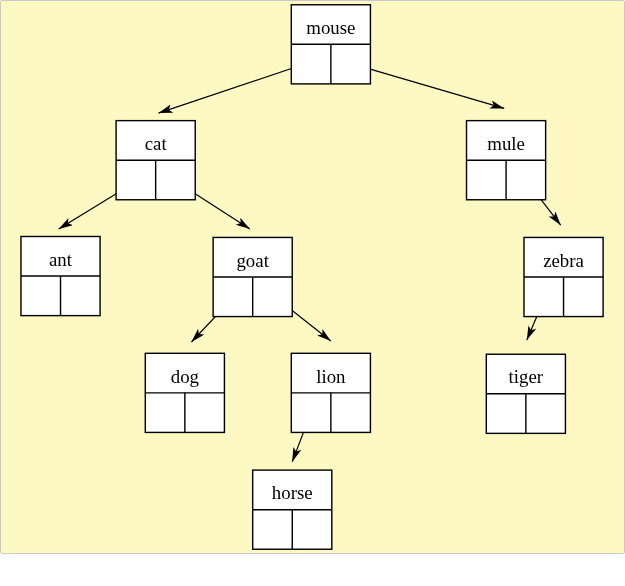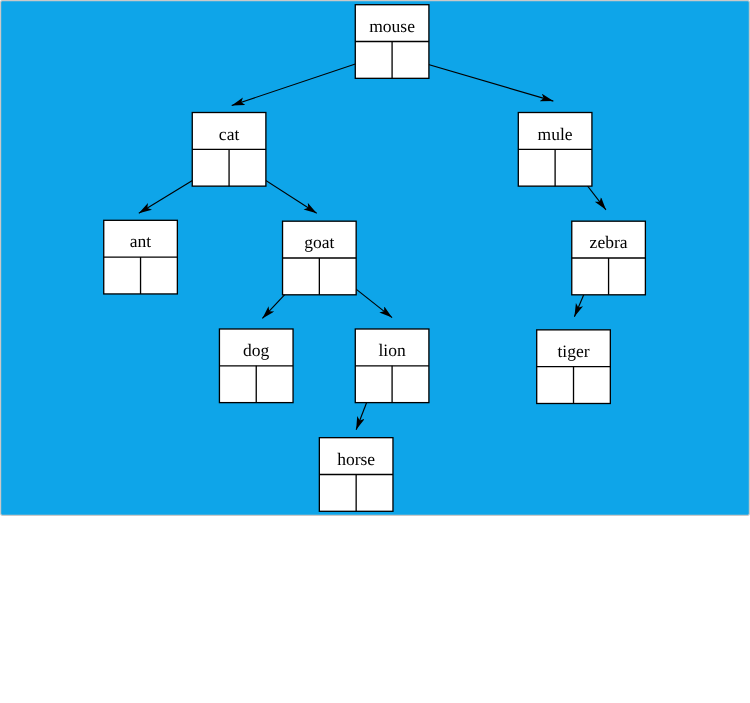--- a/index.html
+++ b/index.html
@@ -4,25 +4,25 @@
 <style>
   html, body {
     margin: 0;
     padding: 0;
     background: #ffffff;
     font-family: "Liberation Serif", "DejaVu Serif", serif;
   }
   .page {
     position: relative;
     width: 625px;
-    height: 430px;
+    height: 554px;
     box-sizing: border-box;
     border: 1px solid #c9c9c9;
     border-radius: 2px;
-    background: #0ea5e9;
+    background: #fef9c3;
     overflow: hidden;
   }
   #tree-svg {
     display: block;
     width: 100%;
     height: 100%;
   }
   #tree-svg text {
     font-family: "Liberation Serif", "DejaVu Serif", serif;
   }

